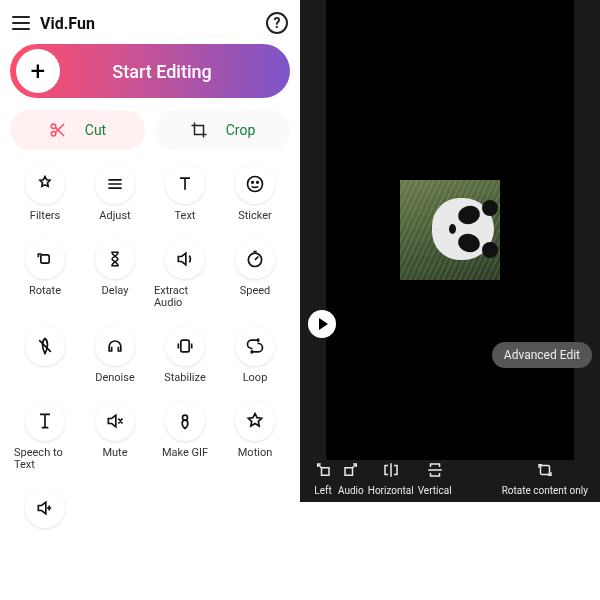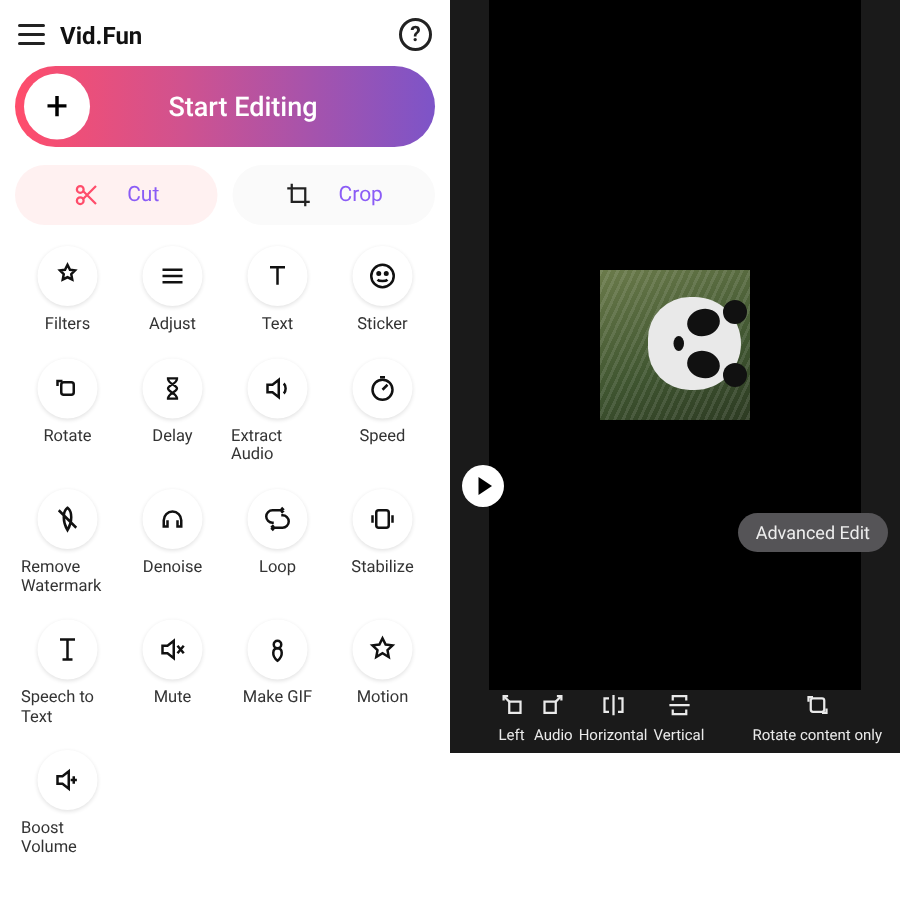--- a/index.html
+++ b/index.html
@@ -50,21 +50,21 @@
     display:flex; align-items:center; justify-content:center;
     font-size:26px; font-weight:400; color:#000;
     flex-shrink:0;
   }
   .start-label { flex:1; text-align:center; font-size:18px; font-weight:500; padding-right:20px;}
   
   .action-row { display:flex; gap:10px; margin-bottom:10px;}
   .action-pill {
     flex:1; height:40px; background:#fafafa; border-radius:20px;
     display:flex; align-items:center; justify-content:center; gap:18px;
-    cursor:pointer; color:#8b5cf6; font-size:14px;
+    cursor:pointer; color:#15803d; font-size:14px;
   }
   .action-pill.cut { background:#fff1f1; }
   .action-pill .ic { width:18px; height:18px; display:flex; align-items:center; justify-content:center;}
   
   .tool-grid {
     display:grid; grid-template-columns: repeat(4,1fr);
     gap: 6px 0; flex:1; align-content:start;
   }
   .tool {
     display:flex; flex-direction:column; align-items:center;
@@ -111,21 +111,21 @@
     display:flex; align-items:center; justify-content:center; cursor:pointer;
   }
   .play-btn::after{ content:""; border-left:9px solid #000; border-top:6px solid transparent; border-bottom:6px solid transparent; margin-left:2px;}
   .adv-edit {
     position:absolute; right:8px; bottom:68px;
     background:#555457; color:#eee; font-size:12px;
     padding:6px 12px; border-radius:14px; cursor:pointer;
   }
   .bottom-tools {
     height:64px; background:#1a1a1a; display:flex; align-items:center;
-    justify-content: space-between; padding: 0 12px 6px 30px; gap:4px;
+    justify-content: space-between; padding: 0 12px 6px 12px; gap:4px;
   }
   .btool { display:flex; flex-direction:column; align-items:center; color:#eaeaea; font-size:10px; cursor:pointer; gap:5px; flex:0 0 auto;}
   .btool .bic { width:22px; height:20px; display:flex; align-items:center; justify-content:center;}
   .btool.last { margin-left:auto; font-size:10px;}
   svg { display:block; }
 </style>
 </head>
 <body>
 
 <div class="left-panel">
@@ -257,53 +257,52 @@
     </div>
 
     <div class="tool">
       <div class="circ">
           <span>
             <svg width="20" height="20" viewBox="0 0 24 24" stroke="#111" stroke-width="2" fill="none">
               <path d="M12 3c4 3 4 11 0 18C8 14 8 6 12 3zM5 5l14 14"></path>
             </svg>
           </span>
         </div>
-      <div class="lbl">Remove Watermark</div>
     </div>
     <div class="tool">
       <div class="circ">
           <span>
             <svg width="20" height="20" viewBox="0 0 24 24" stroke="#111" stroke-width="2" fill="none">
               <path d="M5 13a7 7 0 0 1 14 0M5 13v5h3v-5M16 13v5h3v-5"></path>
             </svg>
           </span>
         </div>
       <div class="lbl">Denoise</div>
-    </div>
-    <div class="tool">
-      <div class="circ">
-          <span>
-            <svg width="20" height="20" viewBox="0 0 24 24" stroke="#111" stroke-width="2" fill="none">
-              <path d="M17 5H8a5 5 0 0 0 0 10h1M7 19h9a5 5 0 0 0 0-10h-1M17 5l-2-2m2 2-2 2M7 19l2 2m-2-2 2-2"></path>
-            </svg>
-          </span>
-        </div>
-      <div class="lbl">Loop</div>
     </div>
     <div class="tool">
       <div class="circ">
           <span>
             <svg width="20" height="20" viewBox="0 0 24 24" stroke="#111" stroke-width="2" fill="none">
               <rect x="7" y="5" width="10" height="14" rx="2"></rect>
               <path d="M4 9v6M20 9v6"></path>
             </svg>
           </span>
         </div>
       <div class="lbl">Stabilize</div>
     </div>
+    <div class="tool">
+      <div class="circ">
+          <span>
+            <svg width="20" height="20" viewBox="0 0 24 24" stroke="#111" stroke-width="2" fill="none">
+              <path d="M17 5H8a5 5 0 0 0 0 10h1M7 19h9a5 5 0 0 0 0-10h-1M17 5l-2-2m2 2-2 2M7 19l2 2m-2-2 2-2"></path>
+            </svg>
+          </span>
+        </div>
+      <div class="lbl">Loop</div>
+    </div>
 
     <div class="tool">
       <div class="circ">
           <span>
             <svg width="20" height="20" viewBox="0 0 24 24" stroke="#111" stroke-width="2" fill="none">
               <path d="M6 4h12M12 4v12M8 20h8M12 16v4"></path>
             </svg>
           </span>
         </div>
       <div class="lbl">Speech to Text</div>
@@ -341,21 +340,20 @@
     </div>
 
     <div class="tool">
       <div class="circ">
           <span>
             <svg width="20" height="20" viewBox="0 0 24 24" stroke="#111" stroke-width="2" fill="none">
               <path d="M4 9v6h4l5 4V5L8 9H4zM17 9v6M14.5 12h5"></path>
             </svg>
           </span>
         </div>
-      <div class="lbl">Boost Volume</div>
     </div>
   </div>
 </div>
 
 <div class="right-panel">
   <div class="preview-area">
     <div class="video-frame">
       <div class="thumb">
         <div class="grass"></div>
         <div class="panda">

